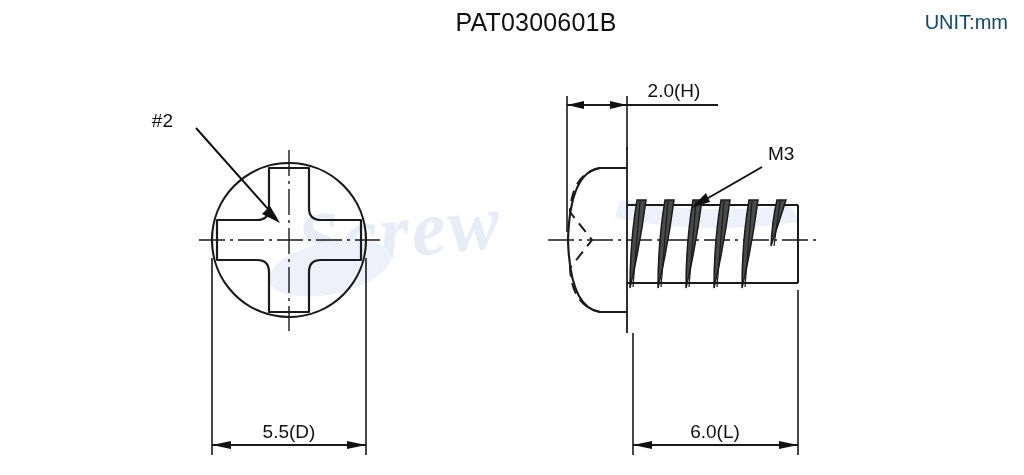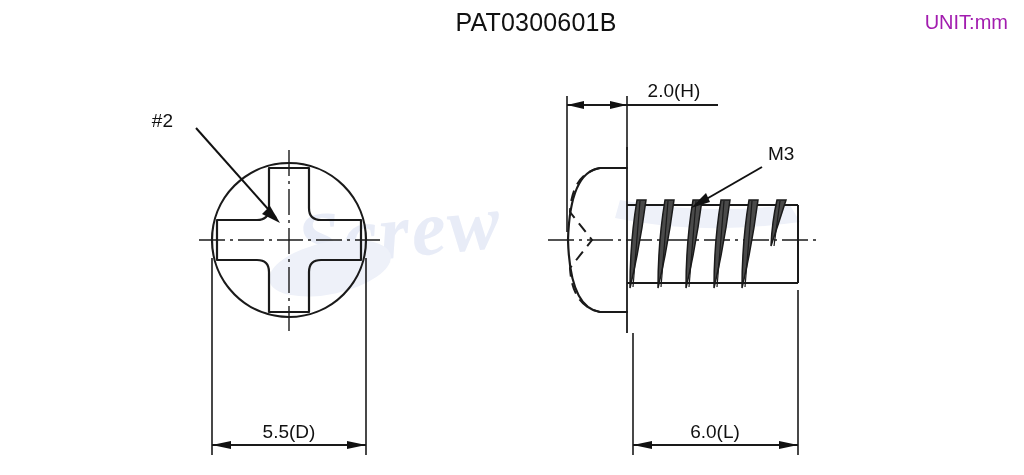--- a/index.html
+++ b/index.html
@@ -32,21 +32,21 @@
     letter-spacing: 0.2px;
     color: #111;
     font-family: "Liberation Sans", sans-serif;
     margin-left: 24px;
   }
   .dwg-unit {
     position: absolute;
     right: 16px;
     top: 11px;
     font-size: 20px;
-    color: #a21caf;
+    color: #0c4a6e;
     font-family: "Liberation Sans", sans-serif;
   }
   svg text {
     font-family: "Liberation Sans", sans-serif;
     fill: #111;
   }
   .dim-text { font-size: 19px; }
   .lead-text { font-size: 19px; }
   .wm-text {
     font-family: "Liberation Serif", serif;

